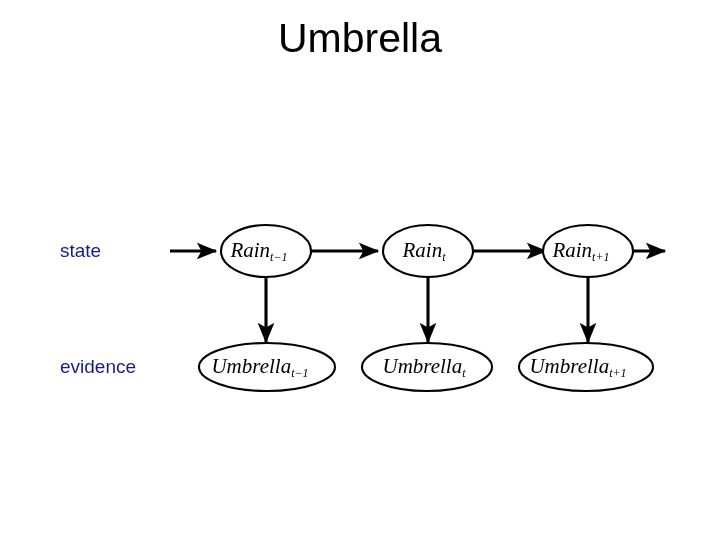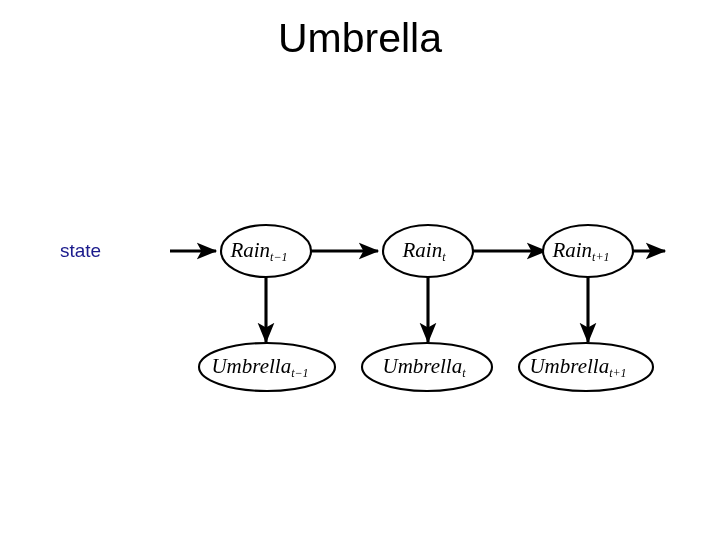--- a/index.html
+++ b/index.html
@@ -85,20 +85,21 @@
 </style>
 </head>
 <body>
 
 <div id="slide">
 
   <div id="slide-title">Umbrella</div>
 
   <div class="row-label" id="label-state">state</div>
 
+  <div class="row-label" id="label-evidence">evidence</div>
 
   <svg id="graph-svg" viewBox="0 0 720 540" xmlns="http://www.w3.org/2000/svg">
     <defs>
       <marker id="arrowhead" markerWidth="7" markerHeight="7" refX="6.2" refY="3.1" orient="auto" markerUnits="strokeWidth">
         <path d="M0,0.4 L6.6,3.1 L0,5.8 L1.5,3.1 Z" fill="#000000"></path>
       </marker>
     </defs>
 
     <line class="edge-line" x1="170" y1="251" x2="216" y2="251" marker-end="url(#arrowhead)"></line>
 

